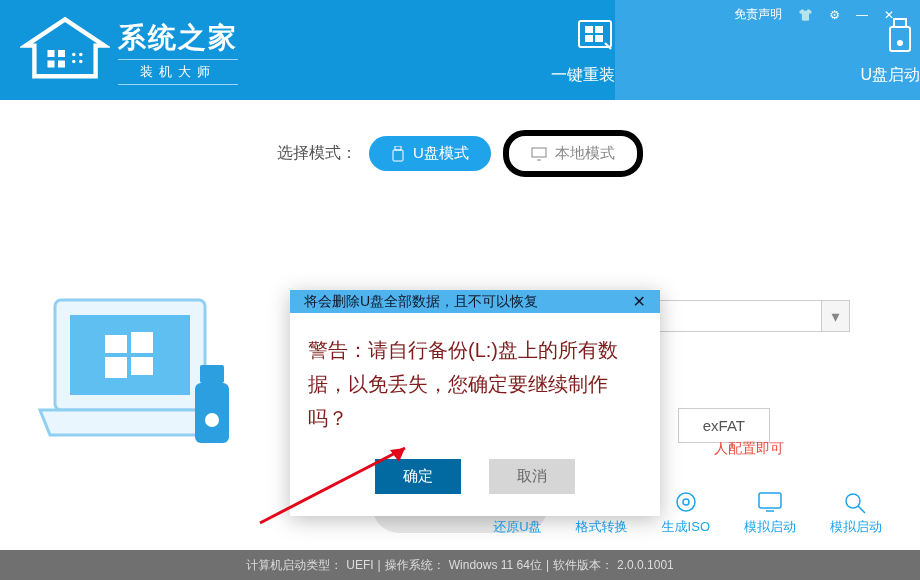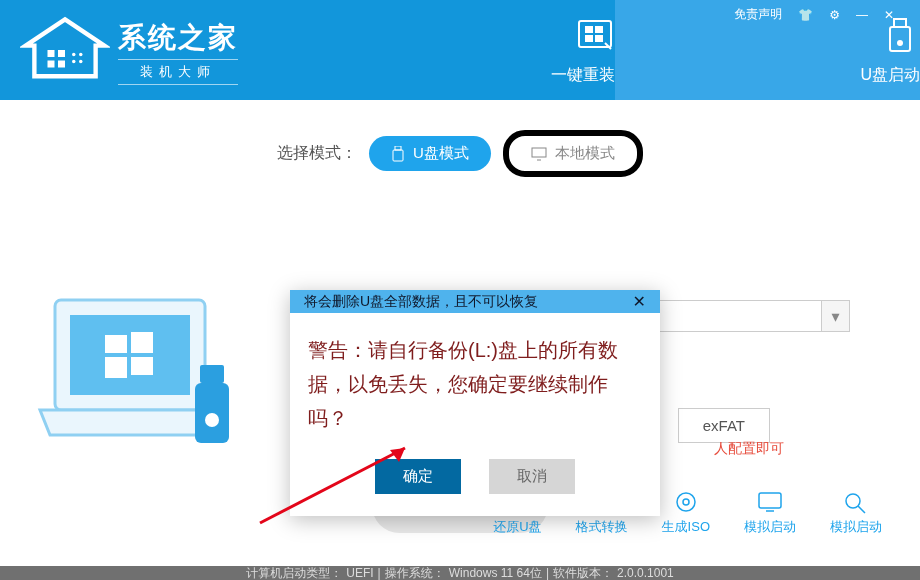--- a/index.html
+++ b/index.html
@@ -48,21 +48,21 @@
 .dlg-btn { padding: 8px 28px; font-size: 15px; border: none; cursor: pointer; }
 .dlg-btn.ok { background: #0369a1; color: #fff; }
 .dlg-btn.cancel { background: #d6d6d6; color: #666; }
 
 .arrow { position: absolute; left: 255px; top: 338px; z-index: 20; pointer-events:none;}
 
 .toolbar { position: absolute; bottom: 44px; right: 38px; display: flex; gap: 34px; }
 .tool-item { display: flex; flex-direction: column; align-items: center; gap: 4px; color: #1fa4ec; font-size: 13px; cursor: pointer; }
 .tool-icon { width: 28px; height: 24px; stroke: #1fa4ec; fill: none; stroke-width: 1.5; }
 
-.statusbar { position: absolute; bottom: 0; left: 0; right: 0; height: 14px; background: #707070; color: #ddd; font-size: 12px; display: flex; align-items: center; justify-content: center; gap: 4px; }
+.statusbar { position: absolute; bottom: 0; left: 0; right: 0; height: 30px; background: #707070; color: #ddd; font-size: 12px; display: flex; align-items: center; justify-content: center; gap: 4px; }
 </style>
 </head>
 <body>
 
 <div class="header">
   <div class="logo-area">
     <svg class="logo-icon" viewBox="0 0 100 80">
       <path d="M50 5 L95 35 L85 35 L85 70 L15 70 L15 35 L5 35 Z" fill="none" stroke="#fff" stroke-width="5"></path>
       <rect x="30" y="40" width="8" height="8" fill="#fff"></rect>
       <rect x="42" y="40" width="8" height="8" fill="#fff"></rect>

